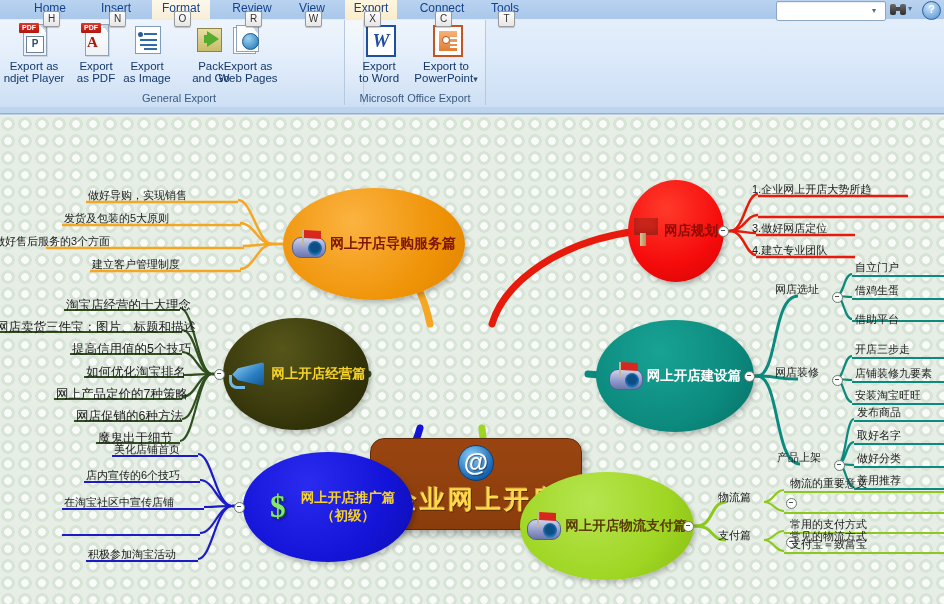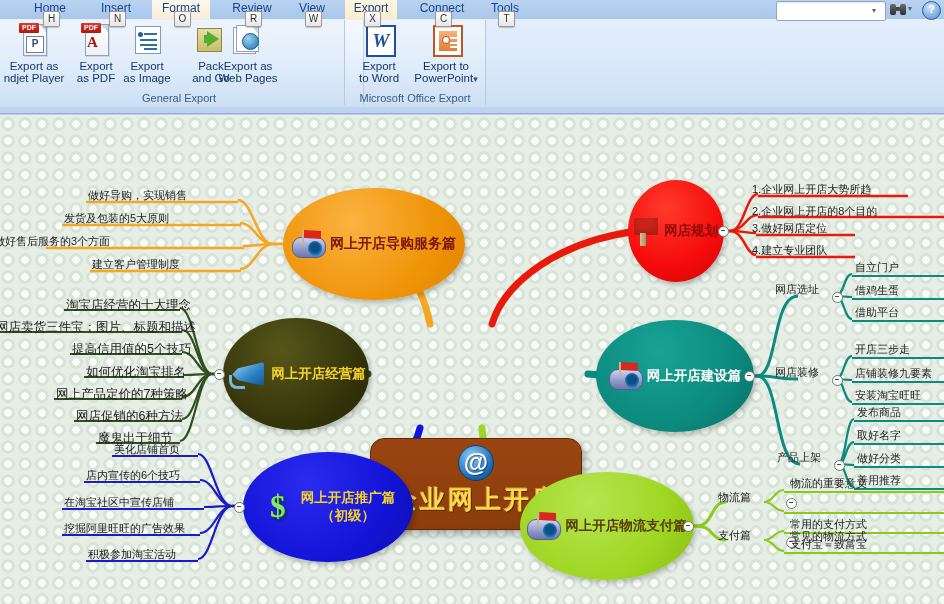--- a/index.html
+++ b/index.html
@@ -531,52 +531,50 @@
       <div class="dollar">$</div>
       <div style="display:flex; flex-direction:column; ">
         <span class="nlabel" style="font-size:13.5px; color:#f6d22a;">网上开店推广篇</span>
         <span class="nlabel" style="font-size:13.5px; color:#f6d22a;">（初级）</span>
       </div>
     </div>
     <div class="collapser" style="left:234px; top:386px;"></div>
     <div class="leaf" style="left:114px; top:326px;">美化店铺首页</div>
     <div class="leaf" style="left:86px; top:352px;">店内宣传的6个技巧</div>
     <div class="leaf" style="left:64px; top:379px;">在淘宝社区中宣传店铺</div>
-    <div class="leaf" style="left:64px; top:405px;">挖掘阿里旺旺的广告效果</div>
     <div class="leaf" style="left:88px; top:431px;">积极参加淘宝活动</div>
 
     <div class="node ell" style="left:628px; top:64px; width:96px; height:102px; background:radial-gradient(circle at 40% 28%, #ff3a2b, #f50b0b 60%, #d40505);">
       <div class="redflag">
         <div class="cl"></div>
           <div class="po"></div>
       </div>
       <span class="nlabel" style="font-size:13.5px; color:#8c0b05;">网店规划</span>
     </div>
     <div class="collapser" style="left:718px; top:110px;"></div>
     <div class="leaf" style="left:752px; top:66px;">1.企业网上开店大势所趋</div>
-    <div class="leaf" style="left:752px; top:88px;">2.企业网上开店的8个目的</div>
     <div class="leaf" style="left:752px; top:105px;">3.做好网店定位</div>
     <div class="leaf" style="left:752px; top:127px;">4.建立专业团队</div>
 
     <div class="node ell" style="left:596px; top:204px; width:158px; height:112px; background:radial-gradient(circle at 40% 28%, #18a394, #0c8a7e 60%, #086e64);">
       <div class="mailicon">
         <div class="mailtube"></div>
           <div class="mailhole"></div>
         <div class="flagpole"></div>
           <div class="flagcloth"></div>
       </div>
       <span class="nlabel" style="font-size:13.5px; color:#ffffff;">网上开店建设篇</span>
     </div>
     <div class="collapser" style="left:744px; top:255px;"></div>
 
     <div class="leaf" style="left:775px; top:166px;">网店选址</div>
     <div class="collapser" style="left:832px; top:176px;"></div>
     <div class="leaf" style="left:855px; top:144px;">自立门户</div>
     <div class="leaf" style="left:855px; top:167px;">借鸡生蛋</div>
-    <div class="leaf" style="left:855px; top:189px;">借助平台</div>
+    <div class="leaf" style="left:855px; top:196px;">借助平台</div>
 
     <div class="leaf" style="left:775px; top:249px;">网店装修</div>
     <div class="collapser" style="left:832px; top:259px;"></div>
     <div class="leaf" style="left:855px; top:226px;">开店三步走</div>
     <div class="leaf" style="left:855px; top:250px;">店铺装修九要素</div>
     <div class="leaf" style="left:855px; top:272px;">安装淘宝旺旺</div>
 
     <div class="leaf" style="left:777px; top:334px;">产品上架</div>
     <div class="collapser" style="left:834px; top:344px;"></div>
     <div class="leaf" style="left:857px; top:289px;">发布商品</div>

